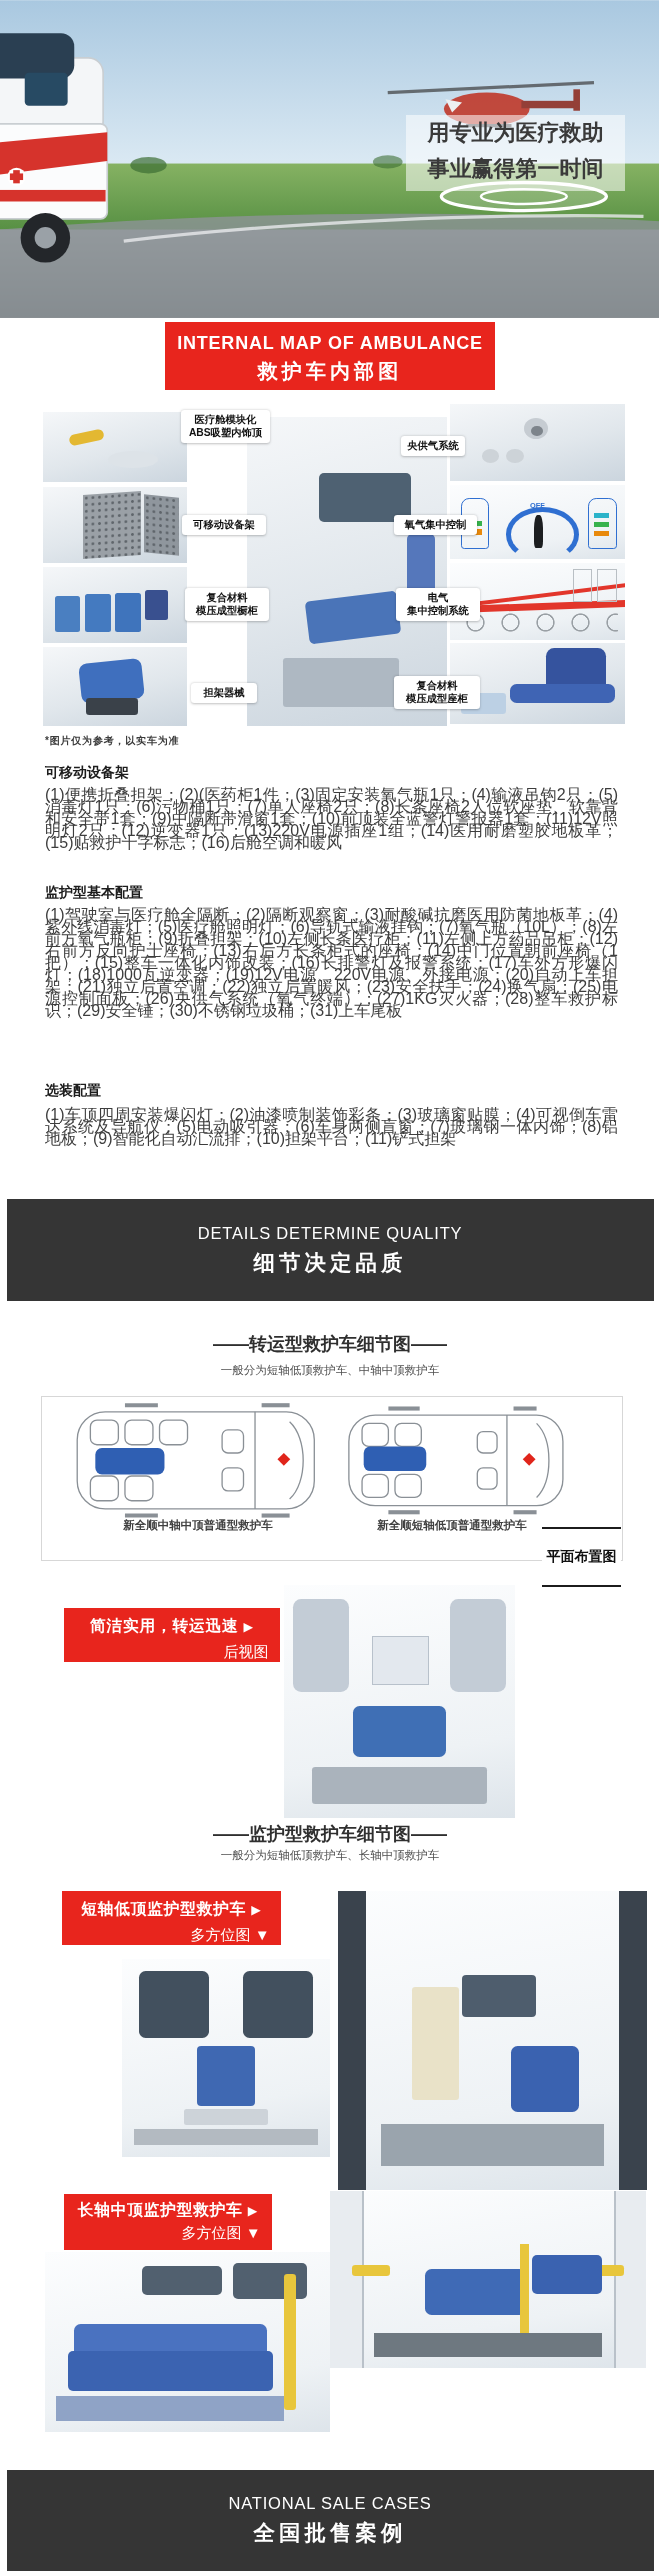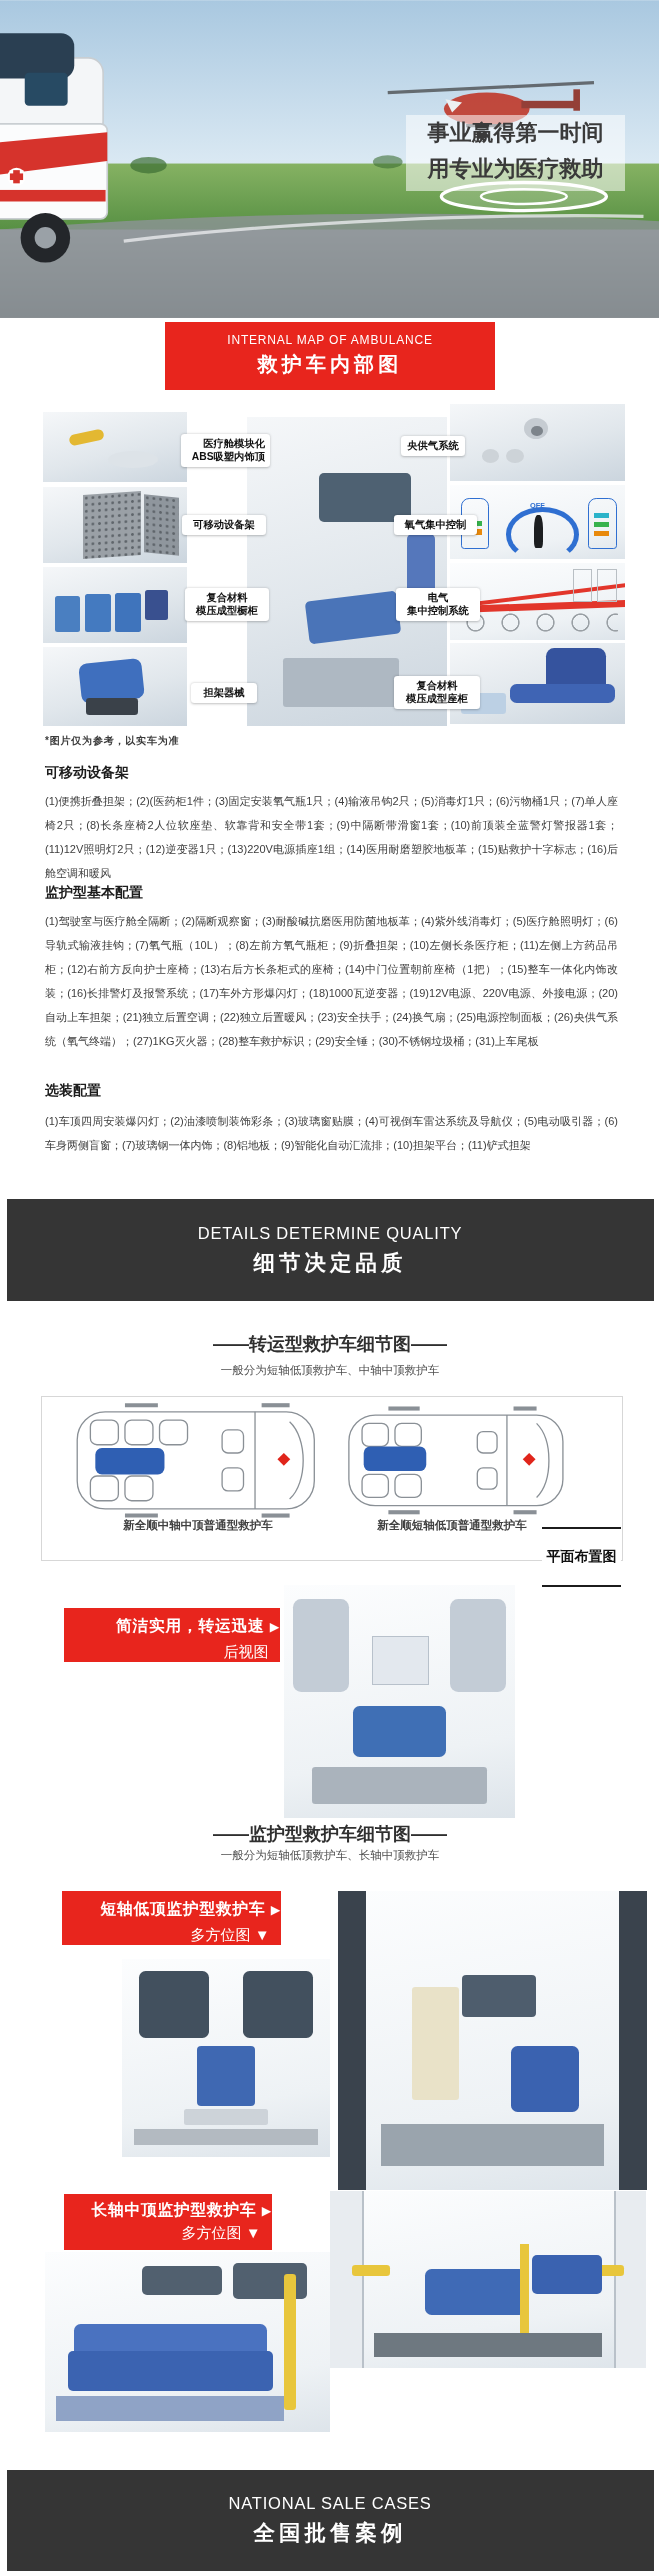--- a/index.html
+++ b/index.html
@@ -7,44 +7,44 @@
   .abs{position:absolute;}
   
   #hero{left:0;top:0;width:660px;height:318px;overflow:hidden;}
   #hero-text{left:406px;top:115px;width:219px;height:76px;background:rgba(255,255,255,.55);
     text-align:center;font-weight:bold;color:#3a3a3a;font-size:22px;line-height:36px;white-space:nowrap;}
   
   .banner-red{left:165px;top:322px;width:330px;height:68px;background:#e8251d;color:#fff;text-align:center;}
   .banner-dark{width:647px;left:6.6px;background:#353535;color:#fff;text-align:center;}
   .b-en{font-size:16.5px;letter-spacing:0.8px;margin-top:11.5px;}
   .b-zh{font-size:21.4px;font-weight:bold;letter-spacing:4.1px;margin-top:5px;}
-  .banner-red .b-en{font-size:12px;margin-top:10.7px;}
+  .banner-red .b-en{font-size:18px;margin-top:10.7px;font-weight:bold;}
   .banner-red .b-zh{font-size:20px;margin-top:4.1px;}
   
   .ph{position:absolute;background:linear-gradient(165deg,#f5f7f9,#e1e7ec 55%,#cbd5de);overflow:hidden;}
   .ph.wht{background:linear-gradient(170deg,#fcfdfe,#eef2f5 70%,#dde4ea);}
   .shp{position:absolute;}
   
   .lbl{position:absolute;background:#fff;border-radius:3.3px;box-shadow:0 0.8px 2.5px rgba(0,0,0,.25);
     font-size:10.3px;font-weight:bold;color:#111;text-align:center;line-height:13px;
     padding:3.3px 5px;white-space:pre-line;}
   
   .cfg-h{position:absolute;left:45px;font-size:14px;font-weight:bold;color:#1d1d1d;}
-  .cfg-b{position:absolute;left:45px;width:573px;font-size:11px;color:#3d3d3d;line-height:24px;text-align:justify;}
+  .cfg-b{position:absolute;left:45px;width:573px;font-size:16px;color:#3d3d3d;line-height:12px;text-align:justify;}
   
   .sec-h{position:absolute;left:0;width:660px;text-align:center;font-size:18px;font-weight:bold;color:#2f2f2f;}
   .sec-s{position:absolute;left:0;width:660px;text-align:center;font-size:11.5px;color:#4f4f4f;}
   
   #plan{left:41px;top:1396px;width:580px;height:163px;border:0.8px solid #d7d7d7;background:#fff;}
   .plan-cap{position:absolute;font-size:11.5px;font-weight:bold;color:#3f3f3f;text-align:center;}
   #plan-tag{position:absolute;left:542px;top:1527px;width:79px;text-align:center;font-size:14px;font-weight:bold;color:#111;
     border-top:2.5px solid #1c1c1c;border-bottom:2.5px solid #1c1c1c;padding:19px 0;background:#fff;}
   
   .feat{position:absolute;background:#e8251d;color:#fff;}
-  .feat-title{font-size:15.7px;font-weight:bold;text-align:right;margin-top:8.2px;letter-spacing:0.8px;white-space:nowrap;}
+  .feat-title{font-size:15.7px;font-weight:bold;text-align:center;margin-top:8.2px;letter-spacing:0.8px;white-space:nowrap;}
   .feat-title .arr{font-size:12.4px;}
   .feat-sub{font-size:15px;text-align:right;padding-right:11.5px;margin-top:5.8px;}
   .note{position:absolute;font-size:10px;font-weight:bold;color:#3b3b3b;letter-spacing:0.8px;}
   .off-txt{position:absolute;left:50%;top:22%;transform:translateX(-50%);font-size:7.4px;font-weight:bold;color:#2f6fd1;}
   .dotted{background-image:radial-gradient(circle,#5f656b 1.1px,transparent 1.6px);background-size:6.6px 6.6px;}
   .dials{background-image:radial-gradient(circle at 11.5px 11.5px,transparent 7.4px,#9aa0a5 7.8px,#9aa0a5 8.7px,transparent 9.5px);
     background-size:35px 23px;background-repeat:repeat-x;}
 </style>
 </head>
 <body>
@@ -93,22 +93,22 @@
       <rect x="-30" y="230" width="158" height="14" fill="#d6332c"></rect>
       <circle cx="55" cy="288" r="30" fill="#23262a"></circle>
       <circle cx="55" cy="288" r="13" fill="#9aa1a7"></circle>
       <rect x="30" y="88" width="52" height="40" rx="5" fill="#274a63"></rect>
       <circle cx="20" cy="214" r="11" fill="#fff"></circle>
       <rect x="16" y="206" width="8" height="16" fill="#d6332c"></rect>
       <rect x="12" y="210" width="16" height="8" fill="#d6332c"></rect>
     </g>
   </svg>
   <div class="abs" id="hero-text">
+    <div>用专业为医疗救助</div>
     <div>事业赢得第一时间</div>
-    <div>用专业为医疗救助</div>
   </div>
 </div>
 
 <div class="abs banner-red">
   <div class="b-en">INTERNAL MAP OF AMBULANCE</div>
   <div class="b-zh">救护车内部图</div>
 </div>
 
 <div class="ph" style="left:43px;top:412px;width:144px;height:70px;">
   <div class="shp" style="left:18%;top:28%;width:24%;height:15%;background:#e3b832;border-radius:6.6px;transform:rotate(-12deg);"></div>
@@ -160,21 +160,21 @@
   <div class="shp dials" style="left:8%;top:62%;width:88%;height:30%;"></div>
   <div class="shp" style="left:70%;top:8%;width:10%;height:40%;border:0.8px solid #b9bfc4;"></div>
   <div class="shp" style="left:84%;top:8%;width:10%;height:40%;border:0.8px solid #b9bfc4;"></div>
 </div>
 <div class="ph" style="left:450px;top:643px;width:175px;height:81px;">
   <div class="shp" style="left:55%;top:6%;width:34%;height:55%;background:#35539e;border-radius:8.2px 8.2px 3.3px 3.3px;"></div>
   <div class="shp" style="left:34%;top:50%;width:60%;height:24%;background:#3f64b4;border-radius:6.6px;"></div>
   <div class="shp" style="left:6%;top:62%;width:26%;height:26%;background:#bcd0e4;border-radius:3.3px;"></div>
 </div>
 
-<div class="lbl" style="left:181px;top:434px;width:79px;text-align:right;">医疗舱模块化
+<div class="lbl" style="left:181px;top:410px;width:79px;">医疗舱模块化
 ABS吸塑内饰顶</div>
 <div class="lbl" style="left:182px;top:515px;width:74px;">可移动设备架</div>
 <div class="lbl" style="left:185px;top:588px;width:74px;">复合材料
 模压成型橱柜</div>
 <div class="lbl" style="left:191px;top:683px;width:56px;">担架器械</div>
 <div class="lbl" style="left:401px;top:436px;width:54px;">央供气系统</div>
 <div class="lbl" style="left:394px;top:515px;width:73px;">氧气集中控制</div>
 <div class="lbl" style="left:396px;top:588px;width:74px;">电气
 集中控制系统</div>
 <div class="lbl" style="left:394px;top:676px;width:76px;">复合材料

